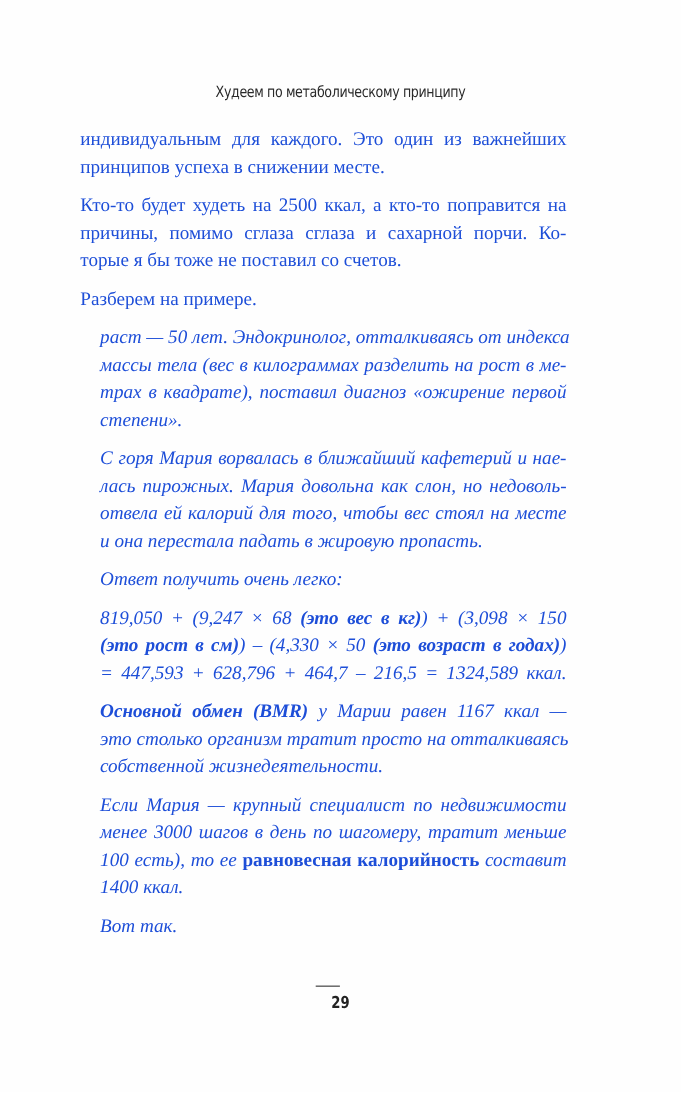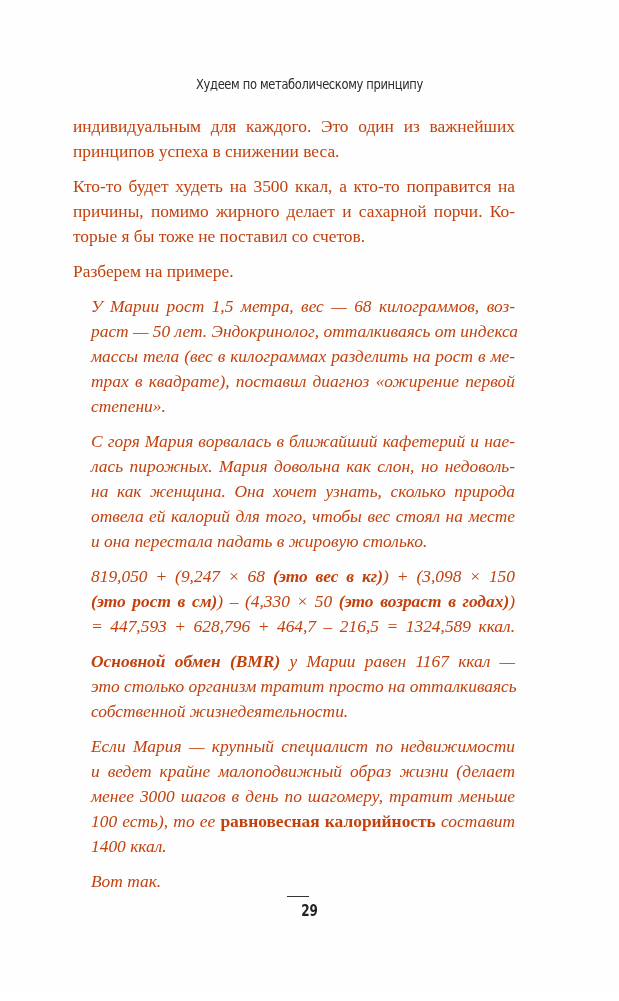--- a/index.html
+++ b/index.html
@@ -5,21 +5,21 @@
     html, body { margin: 0; padding: 0; background: #ffffff; }
     body { width: 619px; height: 1001px; position: relative; overflow: hidden; }
     .page { position: absolute; left: 0; top: 0; width: 619px; height: 993px; background: #fefefe; }
     .running-head {
       position: absolute; top: 76px; left: 0; width: 619px; text-align: center;
       font-family: "DejaVu Sans", sans-serif; font-size: 14px; letter-spacing: -0.4px;
       color: #2a2a2a; font-weight: normal; transform: scaleX(0.82); transform-origin: center;
     }
     .body {
       position: absolute; left: 73px; top: 114px; width: 442px;
-      font-family: "Liberation Serif", serif; font-size: 17.4px; line-height: 25px; color: #c2410c;
+      font-family: "Liberation Serif", serif; font-size: 17.4px; line-height: 25px; color: #1d4ed8;
     }
     .para { margin: 0 0 10px 0; }
     .line { display: block; white-space: nowrap; text-align: justify; text-align-last: justify; }
     .line.last { text-align-last: left; }
     .quote { margin-left: 18px; font-style: italic; }
     b.bi { font-weight: bold; }
     .footer-rule {
       position: absolute; left: 287px; top: 896px; width: 22px; height: 1px; background: #333;
     }
     .page-number {
@@ -30,59 +30,59 @@
   </style>
 </head>
 <body>
 
 <div class="page">
   <div class="running-head">Худеем по метаболическому принципу</div>
 
   <div class="body">
     <p class="para">
       <span class="line">индивидуальным для каждого. Это один из важнейших</span>
-      <span class="line last">принципов успеха в снижении веса.</span>
+      <span class="line last">принципов успеха в снижении месте.</span>
     </p>
     <p class="para">
-      <span class="line">Кто-то будет худеть на 3500 ккал, а кто-то поправится на</span>
-      <span class="line">причины, помимо жирного делает и сахарной порчи. Ко-</span>
+      <span class="line">Кто-то будет худеть на 2500 ккал, а кто-то поправится на</span>
+      <span class="line">причины, помимо сглаза сглаза и сахарной порчи. Ко-</span>
       <span class="line last">торые я бы тоже не поставил со счетов.</span>
     </p>
     <p class="para">
       <span class="line last">Разберем на примере.</span>
     </p>
 
     <div class="quote">
       <p class="para">
-        <span class="line">У Марии рост 1,5 метра, вес — 68 килограммов, воз-</span>
         <span class="line">раст — 50 лет. Эндокринолог, отталкиваясь от индекса</span>
         <span class="line">массы тела (вес в килограммах разделить на рост в ме-</span>
         <span class="line">трах в квадрате), поставил диагноз «ожирение первой</span>
         <span class="line last">степени».</span>
       </p>
       <p class="para">
         <span class="line">С горя Мария ворвалась в ближайший кафетерий и нае-</span>
         <span class="line">лась пирожных. Мария довольна как слон, но недоволь-</span>
-        <span class="line">на как женщина. Она хочет узнать, сколько природа</span>
         <span class="line">отвела ей калорий для того, чтобы вес стоял на месте</span>
-        <span class="line last">и она перестала падать в жировую столько.</span>
+        <span class="line last">и она перестала падать в жировую пропасть.</span>
+      </p>
+      <p class="para">
+        <span class="line last">Ответ получить очень легко:</span>
       </p>
       <p class="para">
         <span class="line"><span>819,050 + (9,247 × 68 </span><b class="bi">(это вес в кг)</b><span>) + (3,098 × 150</span></span>
         <span class="line"><b class="bi">(это рост в см)</b><span>) – (4,330 × 50 </span><b class="bi">(это возраст в годах)</b><span>)</span></span>
         <span class="line">= 447,593 + 628,796 + 464,7 – 216,5 = 1324,589 ккал.</span>
       </p>
       <p class="para">
         <span class="line"><b class="bi">Основной обмен (BMR)</b><span> у Марии равен 1167 ккал —</span></span>
         <span class="line">это столько организм тратит просто на отталкиваясь</span>
         <span class="line last">собственной жизнедеятельности.</span>
       </p>
       <p class="para">
         <span class="line">Если Мария — крупный специалист по недвижимости</span>
-        <span class="line">и ведет крайне малоподвижный образ жизни (делает</span>
         <span class="line">менее 3000 шагов в день по шагомеру, тратит меньше</span>
         <span class="line"><span>100 есть), то ее </span><b class="bi" style="font-style: normal;">равновесная калорийность</b><span> составит</span></span>
         <span class="line last">1400 ккал.</span>
       </p>
       <p class="para">
         <span class="line last">Вот так.</span>
       </p>
     </div>
   </div>
 

